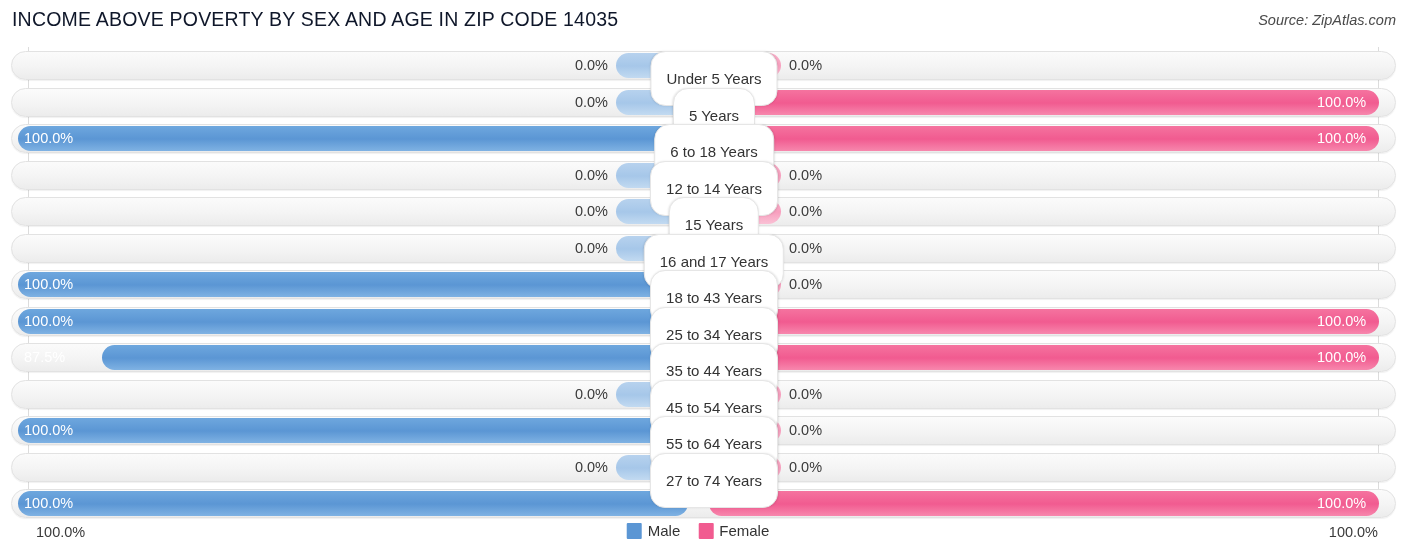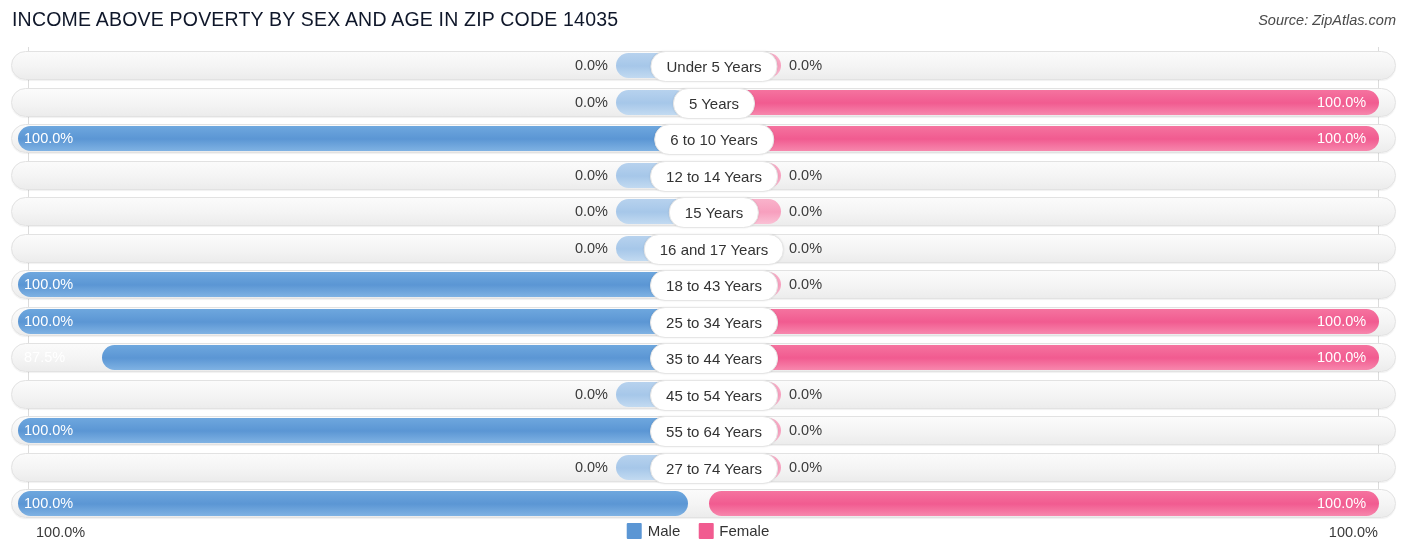--- a/index.html
+++ b/index.html
@@ -124,21 +124,21 @@
   .val-female-out { left: 8px; }
 
   
   .cat-pill {
     position: absolute;
     top: 0px;
     left: 50%;
     transform: translateX(-50%);
     height: 29px;
     line-height: 29px;
-    padding: 0 15px;
+    padding: 12px 15px;
     border-radius: 15px;
     background: #ffffff;
     border: 1px solid #e6e6e6;
     box-shadow: 0 0 2px rgba(0,0,0,0.10);
     font-size: 15px;
     color: #333333;
     white-space: nowrap;
     z-index: 5;
   }
 
@@ -218,21 +218,21 @@
         <div class="bar bar-female" style="width: 670px;"></div>
         <div class="val val-in val-female-in" style="left: 1306px;">100.0%</div>
         <div class="cat-pill" style="left: 703px;">5 Years</div>
       </div>
       <div class="row" style="top: 77px;">
         <div class="track"></div>
         <div class="bar bar-male" style="width: 670px;"></div>
         <div class="val val-in val-male-in" style="right: 1316px;">100.0%</div>
         <div class="bar bar-female" style="width: 670px;"></div>
         <div class="val val-in val-female-in" style="left: 1306px;">100.0%</div>
-        <div class="cat-pill" style="left: 703px;">6 to 10 Years</div>
+        <div class="cat-pill" style="left: 703px;">6 to 18 Years</div>
       </div>
       <div class="row" style="top: 113.5px;">
         <div class="track"></div>
         <div class="bar bar-male zero" style="width: 72px;"></div>
         <div class="val val-out val-male-out" style="right: 788px;">0.0%</div>
         <div class="bar bar-female zero" style="width: 72px;"></div>
         <div class="val val-out val-female-out" style="left: 778px;">0.0%</div>
         <div class="cat-pill" style="left: 703px;">12 to 14 Years</div>
       </div>
       <div class="row" style="top: 150px;">

